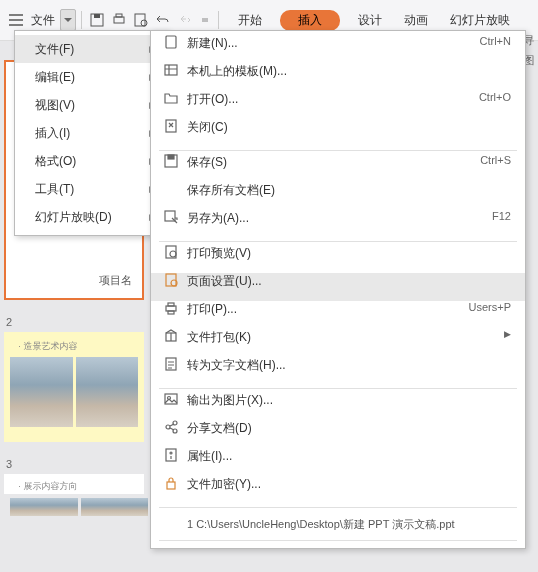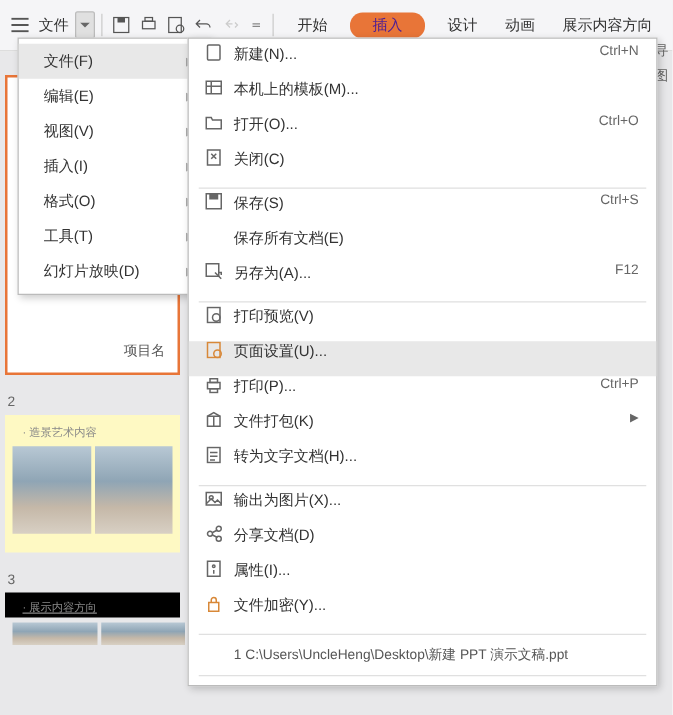--- a/index.html
+++ b/index.html
@@ -3,33 +3,33 @@
 <meta charset="utf-8">
 <style>
 * { margin: 0; padding: 0; box-sizing: border-box; font-family: "Microsoft YaHei", sans-serif; }
 body { width: 538px; height: 572px; background: #e8e8ea; overflow: hidden; font-size: 12px; color: #333; position: relative; }
 .toolbar { height: 41px; background: #f5f5f7; display: flex; align-items: center; padding: 0 6px; gap: 2px; border-bottom: 1px solid #ddd; }
 .tb-btn { display: flex; align-items: center; justify-content: center; height: 22px; padding: 0 3px; cursor: pointer; }
 .tb-btn.drop { background: #e0e0e0; border: 1px solid #bbb; border-radius: 2px; width: 16px; }
 .tb-sep { width: 1px; height: 18px; background: #ccc; margin: 0 3px; }
 .tabbar { display: flex; align-items: center; gap: 14px; margin-left: 10px; }
 .tab { cursor: pointer; padding: 2px 4px; }
-.tab.active { background: #e87538; color: #4c1d95; border-radius: 10px; padding: 2px 18px; }
+.tab.active { background: #e87538; color: #000000; border-radius: 10px; padding: 2px 18px; }
 .right-icons { position: absolute; right: 0; top: 30px; width: 18px; }
 .right-icons div { height: 20px; display: flex; align-items: center; justify-content: center; font-size: 11px; color: #666; }
 .sidepanel { position: absolute; left: 4px; top: 60px; width: 150px; }
 .thumb-wrap { margin-bottom: 16px; }
 .thumb-num { font-size: 11px; color: #666; margin-bottom: 4px; margin-left: 2px; }
 .thumb1 { width: 140px; height: 240px; border: 2px solid #e87538; background: #fff; position: relative; padding: 6px; }
 .thumb1-label { position: absolute; bottom: 10px; right: 10px; font-size: 11px; color: #555; }
 .thumb2 { width: 140px; height: 110px; background: #fef9c3; position: relative; }
 .thumb2-title { font-size: 9px; color: #888; padding: 8px 0 4px 14px; }
 .thumb2-imgs { display: flex; gap: 3px; padding: 0 6px; }
 .fake-img { flex: 1; height: 70px; background: linear-gradient(180deg, #b8c8d4 0%, #8fa5b5 40%, #c5b8a8 70%, #d8d0c4 100%); }
-.thumb3 { width: 140px; height: 20px; background: #000000; padding: 6px 0 0 14px; font-size: 9px; color: #888; text-decoration: underline; }
+.thumb3 { width: 140px; height: 20px; background: #ffffff; padding: 6px 0 0 14px; font-size: 9px; color: #888; }
 .thumb3-imgs { display: flex; gap: 3px; padding: 4px 6px 0; }
 .thumb3-imgs .fake-img { height: 18px; }
 .main-menu { position: absolute; left: 14px; top: 30px; width: 155px; background: #fff; border: 1px solid #bbb; box-shadow: 2px 2px 6px rgba(0,0,0,0.2); padding: 4px 0; }
 .mm-item { height: 28px; display: flex; align-items: center; justify-content: space-between; padding: 0 12px 0 20px; cursor: pointer; }
 .mm-item.hl { background: #e8e8e8; }
 .mm-item .arrow { color: #888; font-size: 9px; }
 .sub-menu { position: absolute; left: 150px; top: 30px; width: 376px; background: #fff; border: 1px solid #bbb; box-shadow: 2px 2px 6px rgba(0,0,0,0.2); padding: 4px 0; }
 .sm-item { height: 28px; display: flex; align-items: flex-start; padding: 0 14px 0 10px; cursor: pointer; }
 .sm-item.hl { background: #e8e8e8; }
 .sm-icon { width: 20px; display: flex; justify-content: center; color: #666; font-size: 13px; }
@@ -88,21 +88,21 @@
       <svg width="10" height="6">
         <path d="M2 2h6M2 4h6" stroke="#888"></path>
       </svg>
     </div>
   <div class="tb-sep"></div>
   <div class="tabbar">
     <div class="tab">开始</div>
     <div class="tab active">插入</div>
     <div class="tab">设计</div>
     <div class="tab">动画</div>
-    <div class="tab">展示内容方向</div>
+    <div class="tab">幻灯片放映</div>
   </div>
 </div>
 
 <div class="right-icons">
   <div>寻</div>
   <div>图</div>
 </div>
 
 <div class="sidepanel">
   <div class="thumb-wrap">
@@ -245,21 +245,21 @@
     </div>
     <div class="sm-item">
       <span class="sm-icon">
         <svg width="14" height="14" stroke="#666" fill="none" stroke-width="1.2">
           <rect x="2" y="5" width="10" height="5"></rect>
           <rect x="4" y="2" width="6" height="3"></rect>
           <rect x="4" y="10" width="6" height="3"></rect>
         </svg>
       </span>
       <span class="sm-label">打印(P)...</span>
-      <span class="sm-short">Ctrl+P</span>
+      <span class="sm-short">Users+P</span>
     </div>
     <div class="sm-item">
       <span class="sm-icon">
         <svg width="14" height="14" stroke="#666" fill="none" stroke-width="1.2">
           <rect x="2" y="4" width="10" height="8"></rect>
           <path d="M2 4l5-3 5 3M7 4v8"></path>
         </svg>
       </span>
       <span class="sm-label">文件打包(K)</span>
       <span class="sm-short" style="font-size: 9px;">▶</span>

